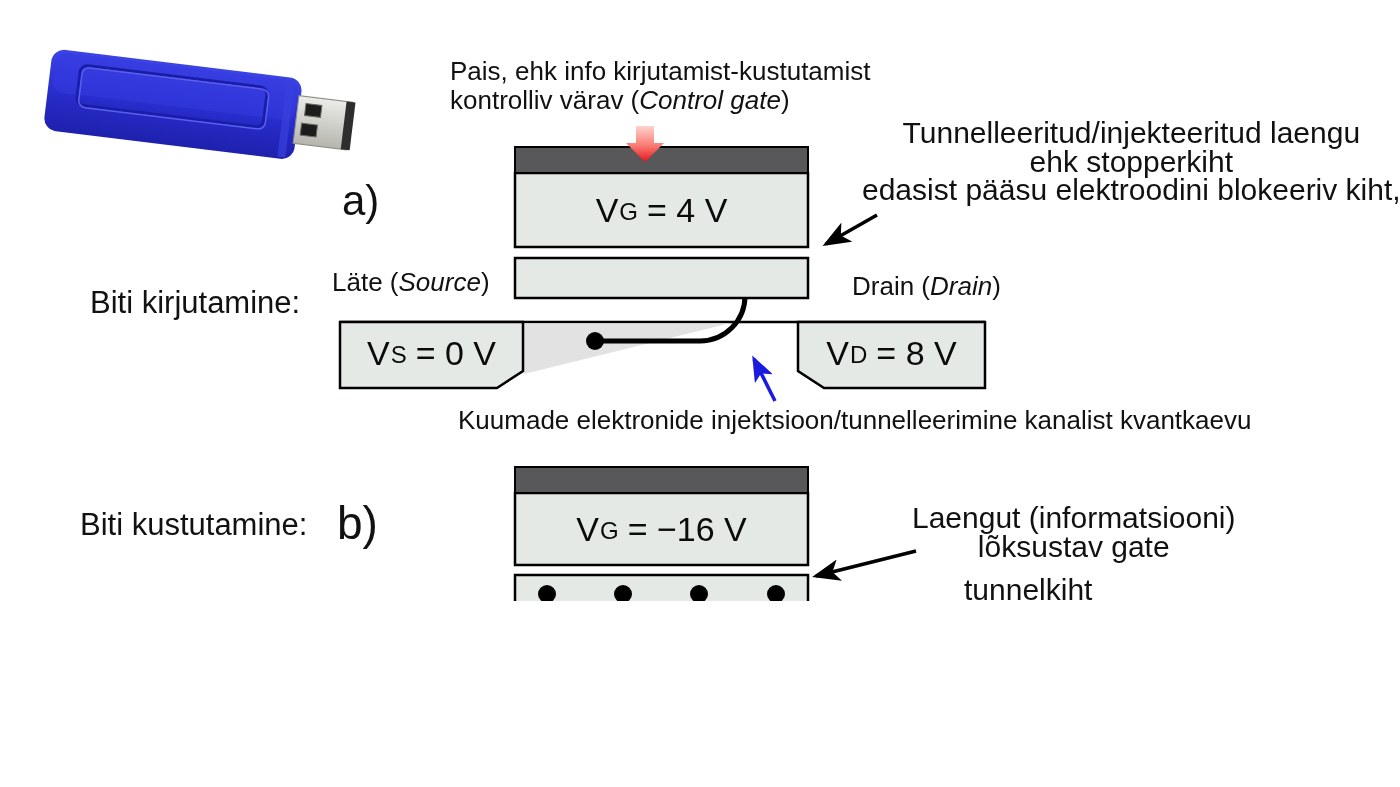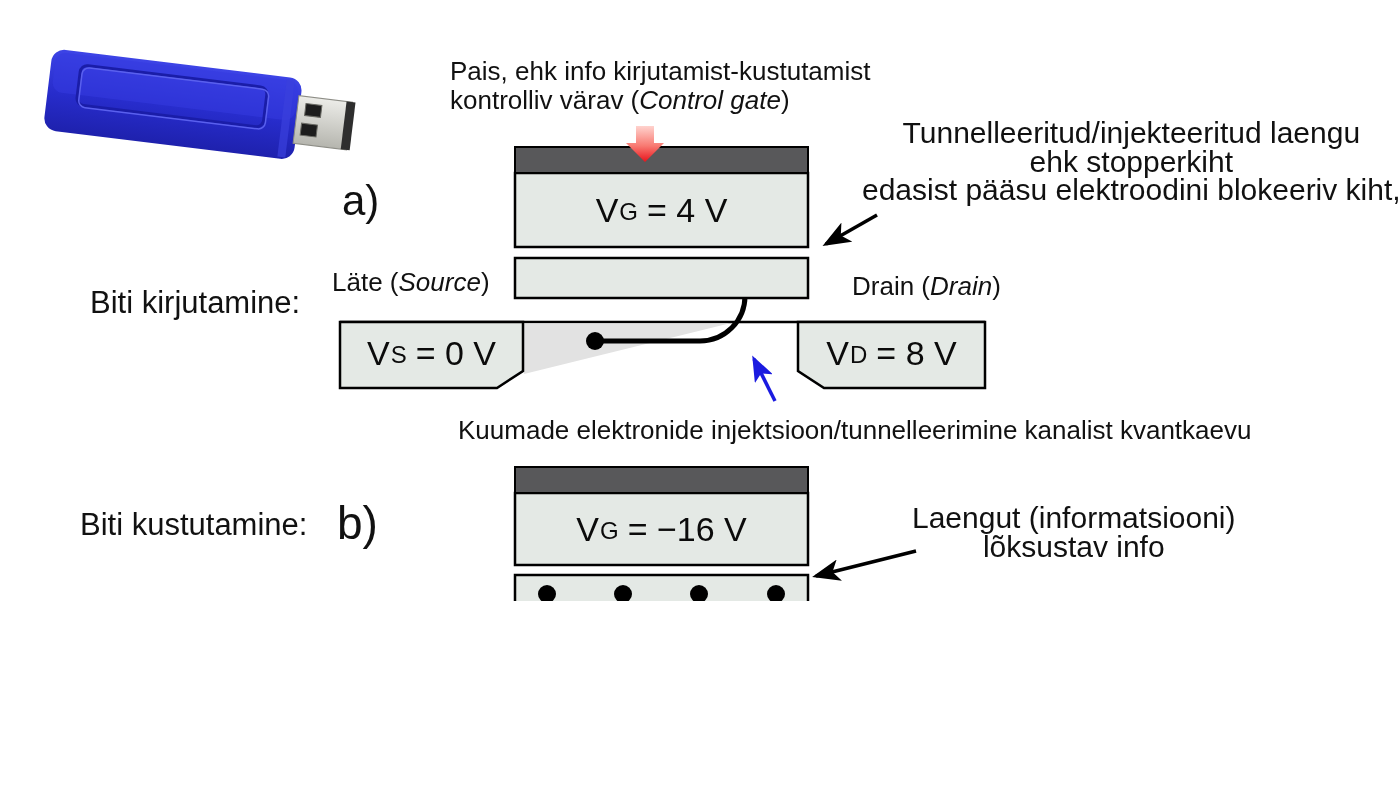--- a/index.html
+++ b/index.html
@@ -144,37 +144,38 @@
       <span>V</span>
       <sub>S</sub>
       <span class="eq">= 0 V</span>
     </div>
   <div class="vbox" style="left:798px;top:320px;width:187px;height:66px;">
       <span>V</span>
       <sub>D</sub>
       <span class="eq">= 8 V</span>
     </div>
 
-  <div class="txt cap" style="left:458px;top:416px;">Kuumade elektronide injektsioon/tunnelleerimine kanalist kvantkaevu</div>
+  <div class="txt cap" style="left:458px;top:406px;">Kuumade elektronide injektsioon/tunnelleerimine kanalist kvantkaevu</div>
 
   <div class="txt row-label" style="left:80px;top:508px;">Biti kustutamine:</div>
   <div class="txt fig-label-b txt" style="left:337px;top:498px;">b)</div>
 
   <div class="vbox" style="left:515px;top:493px;width:293px;height:72px;">
       <span>V</span>
       <sub>G</sub>
       <span class="eq">= −16 V</span>
     </div>
 
   <div class="txt cap-sm" style="left:912px;top:503px;line-height:29px;">
     <div>Laengut (informatsiooni)</div>
-    <div>lõksustav info</div>
+    <div>lõksustav gate</div>
   </div>
 
   <div class="txt cap-sm" style="left:964px;top:575px;line-height:30px;">
+    <div>tunnelkiht</div>
   </div>
 
   <div class="vbox" style="left:340px;top:638px;width:187px;height:66px;">
       <span>V</span>
       <sub>S</sub>
       <span class="eq">= 0 V</span>
     </div>
   <div class="vbox" style="left:798px;top:638px;width:185px;height:66px;">
       <span>V</span>
       <sub>D</sub>

